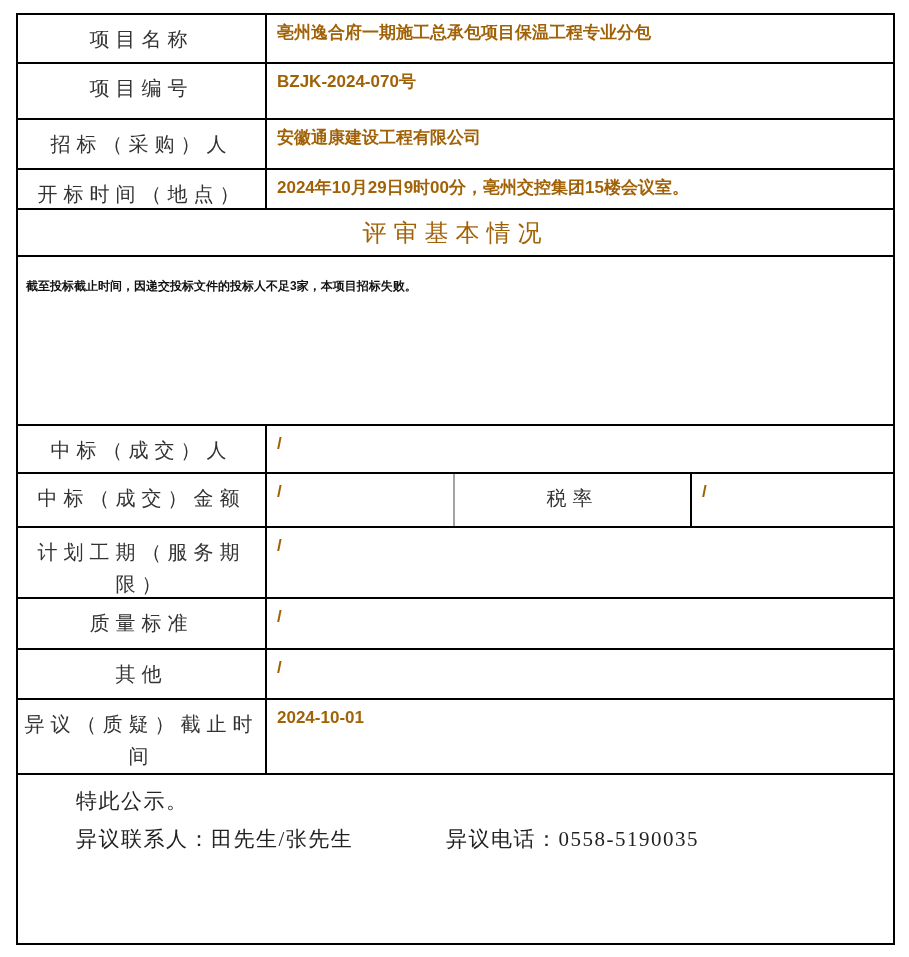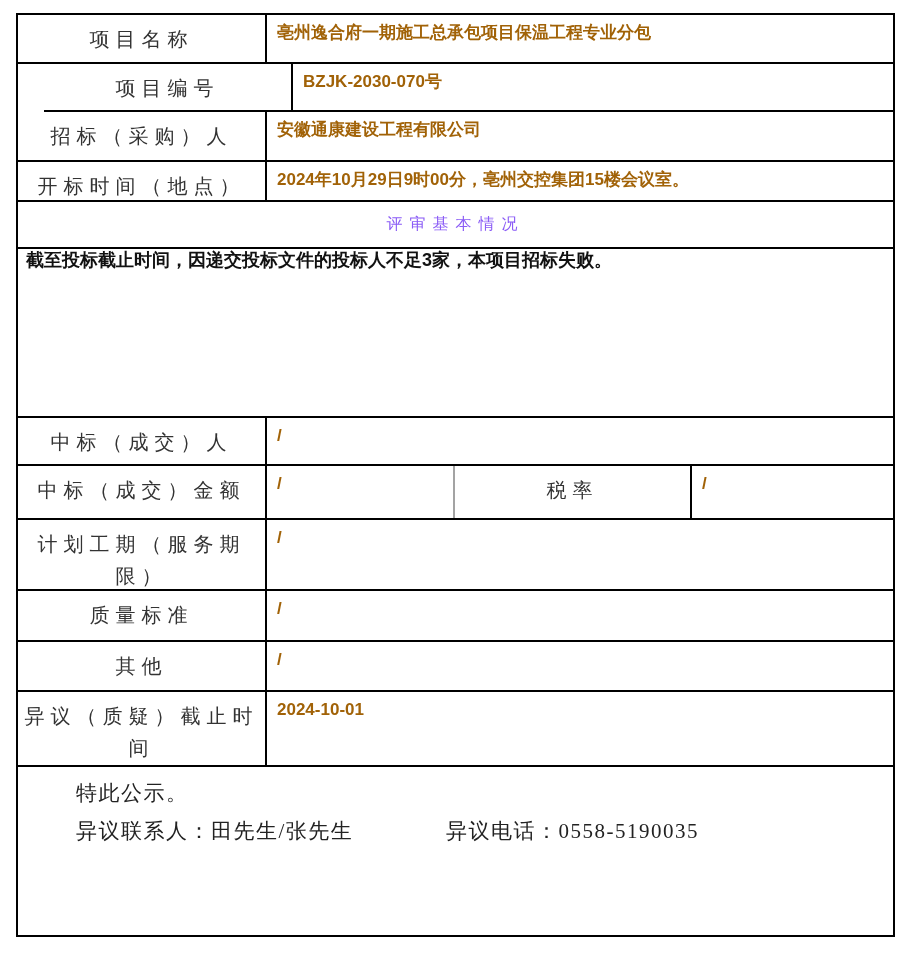--- a/index.html
+++ b/index.html
@@ -65,46 +65,46 @@
     line-height: 32px;
     color: #333333;
   }
   .tax-value { flex: 0 0 207px; width: 207px; }
   .section-header-cell {
     flex: 1 1 auto;
     display: flex;
     align-items: center;
     justify-content: center;
     font-family: "Liberation Serif", "DejaVu Serif", serif;
-    font-size: 16px;
+    font-size: 24px;
     letter-spacing: 7px;
-    color: #8b5cf6;
+    color: #a16207;
   }
   .fulltext-cell {
     flex: 1 1 auto;
-    padding: 0 8px 0;
-    font-size: 18px;
+    padding: 18px 8px 0;
+    font-size: 12px;
     font-weight: 600;
     color: #111111;
     line-height: 23px;
   }
   .footer-cell {
     flex: 1 1 auto;
     padding: 7px 14px 0;
     font-family: "Liberation Serif", "DejaVu Serif", serif;
     font-size: 21px;
     letter-spacing: 1.5px;
     color: #222222;
   }
   .footer-line { line-height: 38px; white-space: nowrap; }
   .footer-left-a { display: inline-block; width: 370px; }
   .footer-left-b { display: inline-block; width: 364px; }
   
   .r1  { height: 49px; }
-  .r2  { height: 48px; margin-left: 26px; }
+  .r2  { height: 56px; }
   .r3  { height: 50px; }
   .r4  { height: 40px; }
   .r5  { height: 47px; }
   .r6  { height: 169px; }
   .r7  { height: 48px; }
   .r8  { height: 54px; }
   .r9  { height: 71px; }
   .r10 { height: 51px; }
   .r11 { height: 50px; justify-content: space-between; }
   .r12 { height: 75px; }
@@ -115,21 +115,21 @@
 
 <div class="doc-table">
 
   <div class="row r1">
     <div class="cell label-cell">项目名称</div>
     <div class="cell value-cell">亳州逸合府一期施工总承包项目保温工程专业分包</div>
   </div>
 
   <div class="row r2">
     <div class="cell label-cell">项目编号</div>
-    <div class="cell value-cell">BZJK-2030-070号</div>
+    <div class="cell value-cell">BZJK-2024-070号</div>
   </div>
 
   <div class="row r3">
     <div class="cell label-cell">招标（采购）人</div>
     <div class="cell value-cell">安徽通康建设工程有限公司</div>
   </div>
 
   <div class="row r4">
     <div class="cell label-cell">开标时间（地点）</div>
     <div class="cell value-cell">2024年10月29日9时00分，亳州交控集团15楼会议室。</div>

